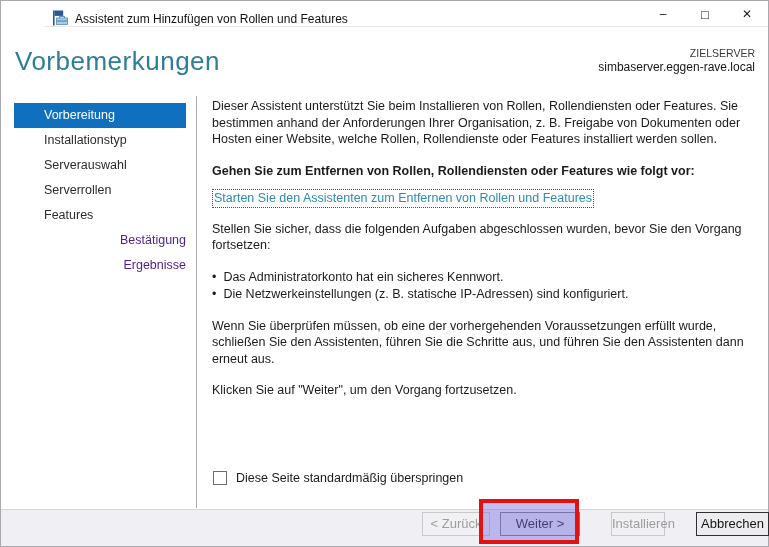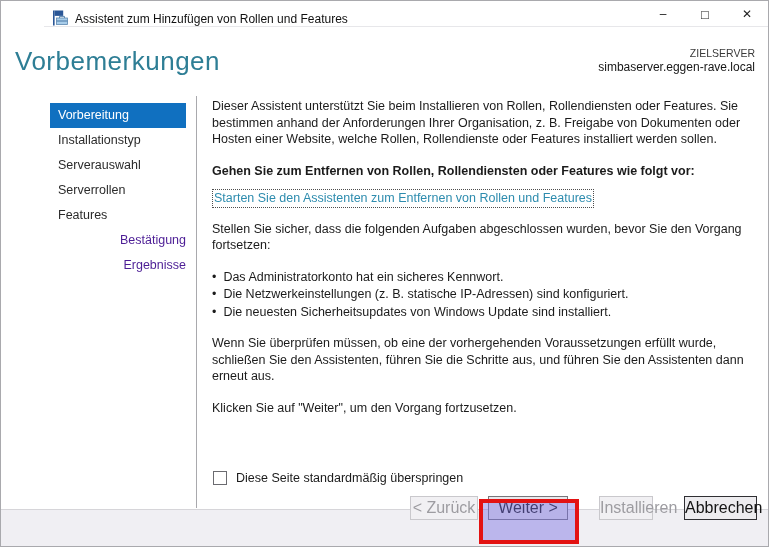--- a/index.html
+++ b/index.html
@@ -22,21 +22,21 @@
 
   
   .page-title { position:absolute; left:15px; top:46px; font-size:26px; font-weight:300;
     color:#2e7e95; letter-spacing:0.5px; }
   .target-block { position:absolute; right:14px; top:46px; text-align:right; line-height:14px; }
   .target-label { font-size:10.5px; color:#3a3a3a; }
   .target-name  { font-size:12px; color:#161616; }
 
   
   .nav { position:absolute; left:14px; top:103px; width:172px; font-size:12.5px; }
-  .nav-item { height:25px; line-height:25px; padding-left:8px; color:#2b2b2b; cursor:pointer;margin-left:36px; }
+  .nav-item { height:25px; line-height:25px; padding-left:30px; color:#2b2b2b; cursor:pointer; }
   .nav-item.active { background:#1070c0; color:#fff; }
   .nav-item.disabled { color:#4c1d95; cursor:default;text-align:right; }
   .v-divider { position:absolute; left:196px; top:96px; width:1px; height:412px; background:#a9a9ad; }
 
   
   .content { position:absolute; left:212px; top:98px; width:546px; font-size:12.5px;
     line-height:16.5px; color:#1b1b1b; }
   .content p { margin:0 0 15px; }
   .content .tight { margin-bottom:10px;font-weight:bold; }
   .link { display:inline-block; color:#2e8cae; border:1px dotted #4d4d4d; padding:0 1px;
@@ -46,22 +46,22 @@
   ul.checklist li::before { content:"•"; margin-right:7px; }
 
   
   .skip-row { position:absolute; left:213px; top:471px; display:flex; align-items:center; gap:9px; }
   .checkbox { width:14px; height:14px; background:#fff; border:1px solid #6b6b70; }
   .skip-label { font-size:12.5px; color:#1b1b1b; }
 
   
   .footer { position:absolute; left:1px; right:1px; bottom:1px; height:37px;
     background:#f0eff3; border-top:1px solid #d6d5d9; }
-  .btn { position:absolute; top:496px; height:24px; font-size:16px; line-height:22px;
-    text-align:center; background:#f2f1f4; border:1px solid #b9b8bc; color:#141414; cursor:pointer; }
+  .btn { position:absolute; top:512px; height:24px; font-size:13px; line-height:22px;
+    text-align:center; background:#f2f1f4; border:1px solid #b9b8bc; color:#141414; cursor:pointer;margin-left:12px; }
   .btn.disabled { color:#9d9ca1; border-color:#c9c8cc; background:#f1f0f3; cursor:default; }
   .btn-back { left:410px; width:68px; }
   .btn-next { left:488px; width:80px; border-color:#77767b; background:#e9e8ec; }
   .btn-install { left:599px; width:54px; }
   .btn-cancel { left:684px; width:73px; border:1px solid #2f2f33; background:#edecef; }
 
   
   .highlight { position:absolute; left:479px; top:499px; width:100px; height:45px;
     border:4px solid #e31212; background:rgba(122,112,229,0.45); z-index:5; pointer-events:none; }
 </style>
@@ -106,21 +106,20 @@
   <div class="v-divider"></div>
 
   <div class="content">
     <p>Dieser Assistent unterstützt Sie beim Installieren von Rollen, Rollendiensten oder Features. Sie bestimmen anhand der Anforderungen Ihrer Organisation, z. B. Freigabe von Dokumenten oder Hosten einer Website, welche Rollen, Rollendienste oder Features installiert werden sollen.</p>
     <p class="tight">Gehen Sie zum Entfernen von Rollen, Rollendiensten oder Features wie folgt vor:</p>
     <span class="link">Starten Sie den Assistenten zum Entfernen von Rollen und Features</span>
     <p>Stellen Sie sicher, dass die folgenden Aufgaben abgeschlossen wurden, bevor Sie den Vorgang fortsetzen:</p>
     <ul class="checklist">
       <li>Das Administratorkonto hat ein sicheres Kennwort.</li>
       <li>Die Netzwerkeinstellungen (z. B. statische IP-Adressen) sind konfiguriert.</li>
-      <li>Die neuesten Sicherheitsupdates von Windows Update sind installiert.</li>
     </ul>
     <p>Wenn Sie überprüfen müssen, ob eine der vorhergehenden Voraussetzungen erfüllt wurde, schließen Sie den Assistenten, führen Sie die Schritte aus, und führen Sie den Assistenten dann erneut aus.</p>
     <p>Klicken Sie auf "Weiter", um den Vorgang fortzusetzen.</p>
   </div>
 
   <div class="skip-row">
     <span class="checkbox"></span>
     <span class="skip-label">Diese Seite standardmäßig überspringen</span>
   </div>
 

